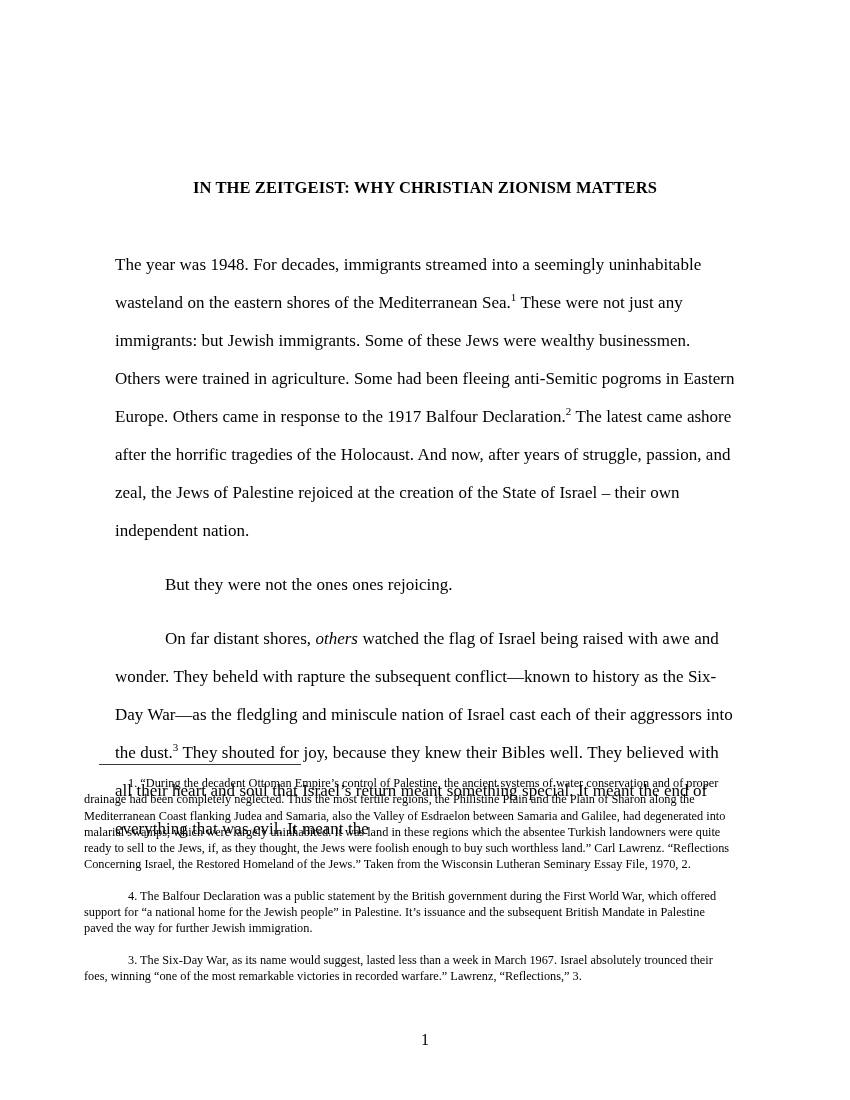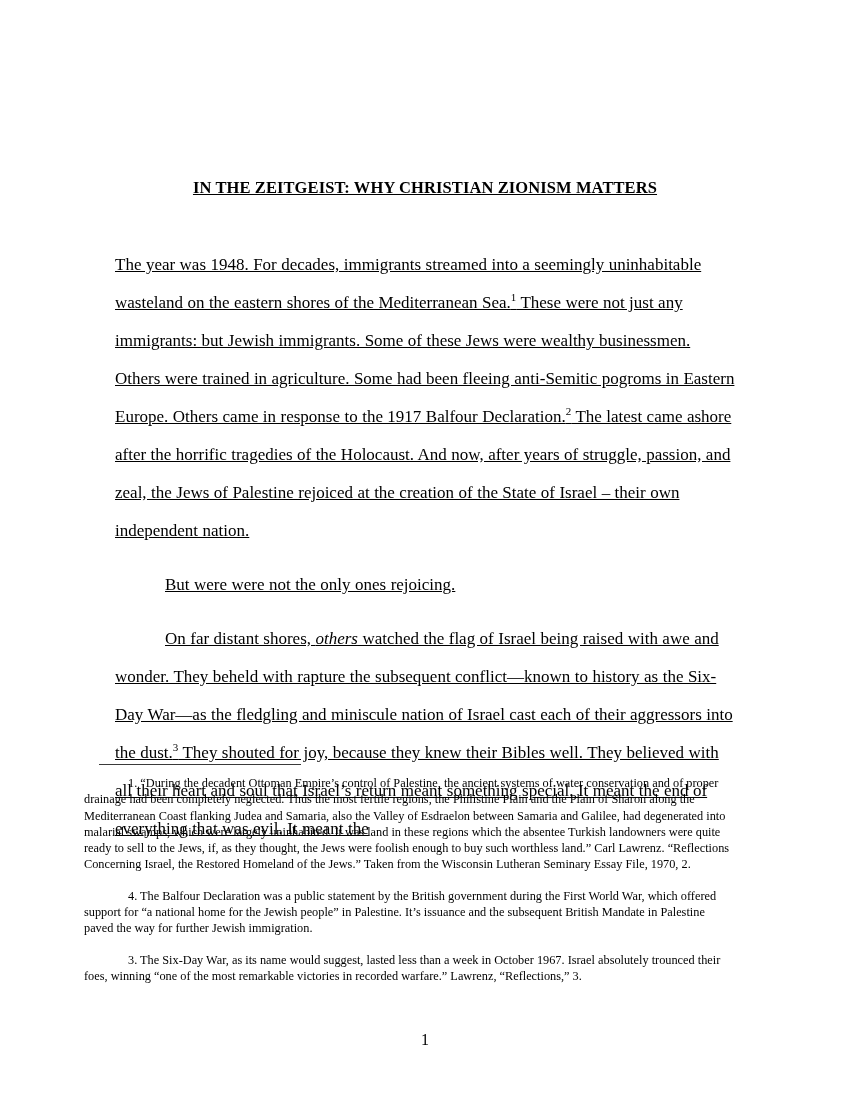--- a/index.html
+++ b/index.html
@@ -17,21 +17,20 @@
     height: 1100px;
     background: #ffffff;
     overflow: hidden;
     box-sizing: border-box;
   }
   .content {
     position: absolute;
     left: 99px;
     top: 0;
     width: 652px;
-    text-decoration: underline;
   }
   .doc-title {
     text-align: center;
     font-size: 16.5px;
     line-height: 1.2;
     margin: 0;
     padding-top: 178px;
     letter-spacing: 0.1px;
     white-space: nowrap;
   }
@@ -97,30 +96,30 @@
 <div class="page">
 
   <div class="content">
 
     <h1 class="doc-title">IN THE ZEITGEIST: WHY CHRISTIAN ZIONISM MATTERS</h1>
 
     <div class="body-block">
 
       <p class="para"><span>The year was 1948. For decades, immigrants streamed into a seemingly uninhabitable wasteland on the eastern shores of the Mediterranean Sea.</span><sup>1</sup><span> These were not just any immigrants: but Jewish immigrants. Some of these Jews were wealthy businessmen. Others were trained in agriculture. Some had been fleeing anti-Semitic pogroms in Eastern Europe. Others came in response to the 1917 Balfour Declaration.</span><sup>2</sup><span> The latest came ashore after the horrific tragedies of the Holocaust. And now, after years of struggle, passion, and zeal, the Jews of Palestine rejoiced at the creation of the State of Israel – their own independent nation.</span></p>
 
-      <p class="para indent">But were were not the only ones rejoicing.</p>
+      <p class="para indent">But they were not the ones ones rejoicing.</p>
 
       <p class="para indent"><span>On far distant shores, </span><i>others</i><span> watched the flag of Israel being raised with awe and wonder. They beheld with rapture the subsequent conflict—known to history as the Six-Day War—as the fledgling and miniscule nation of Israel cast each of their aggressors into the dust.</span><sup>3</sup><span> They shouted for joy, because they knew their Bibles well. They believed with all their heart and soul that Israel’s return meant something special. It meant the end of everything that was evil. It meant the</span></p>
 
     </div>
   </div>
 
   <div class="fn-sep"></div>
 
   <div class="footnotes">
     <p class="footnote">1. “During the decadent Ottoman Empire’s control of Palestine, the ancient systems of water conservation and of proper drainage had been completely neglected. Thus the most fertile regions, the Philistine Plain and the Plain of Sharon along the Mediterranean Coast flanking Judea and Samaria, also the Valley of Esdraelon between Samaria and Galilee, had degenerated into malarial swamps, which were largely uninhabited. It was land in these regions which the absentee Turkish landowners were quite ready to sell to the Jews, if, as they thought, the Jews were foolish enough to buy such worthless land.” Carl Lawrenz. “Reflections Concerning Israel, the Restored Homeland of the Jews.” Taken from the Wisconsin Lutheran Seminary Essay File, 1970, 2.</p>
     <p class="footnote">4. The Balfour Declaration was a public statement by the British government during the First World War, which offered support for “a national home for the Jewish people” in Palestine. It’s issuance and the subsequent British Mandate in Palestine paved the way for further Jewish immigration.</p>
-    <p class="footnote">3. The Six-Day War, as its name would suggest, lasted less than a week in October 1967. Israel absolutely trounced their foes, winning “one of the most remarkable victories in recorded warfare.” Lawrenz, “Reflections,” 3.</p>
+    <p class="footnote">3. The Six-Day War, as its name would suggest, lasted less than a week in March 1967. Israel absolutely trounced their foes, winning “one of the most remarkable victories in recorded warfare.” Lawrenz, “Reflections,” 3.</p>
   </div>
 
   <div class="page-number">1</div>
 
 </div>
 
 </body></html>

